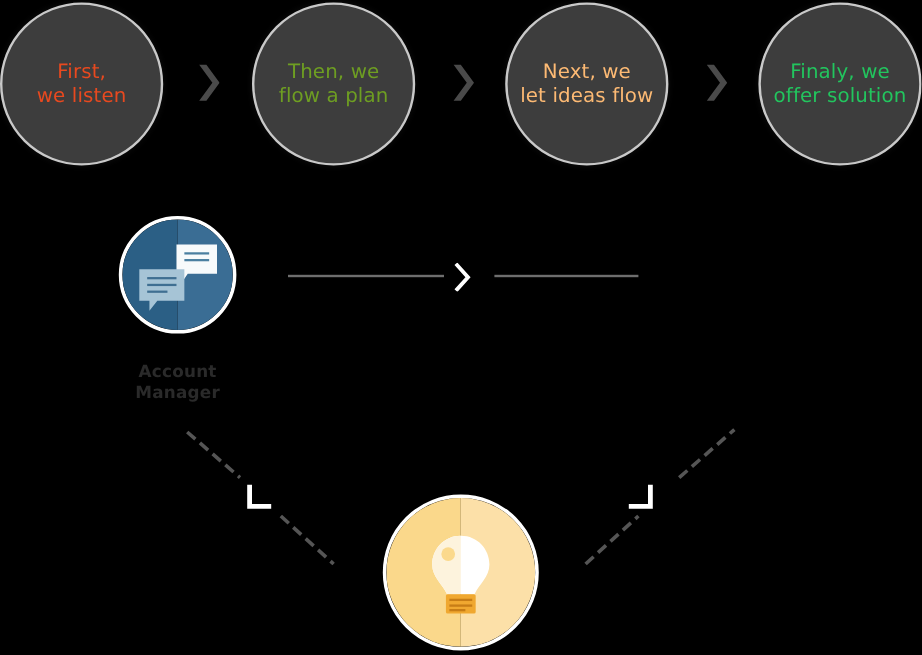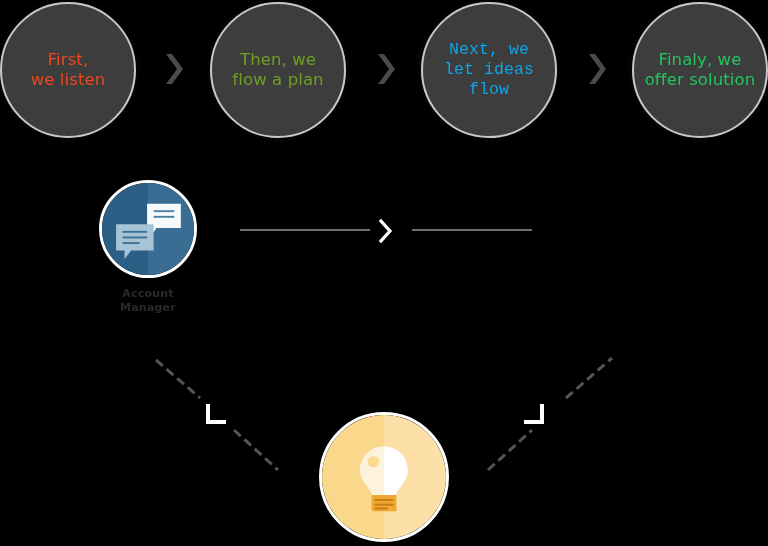--- a/index.html
+++ b/index.html
@@ -100,22 +100,22 @@
   .ms-left  { background: #584b46; }
   .ms-right { background: #5a4c45; }
 
   .avatar-icon {
     position: absolute;
     left: 0; top: 0;
     width: 100%; height: 100%;
   }
 
   .avatar-name {
-    margin-top: 9px;
-    font-size: 11px;
+    margin-top: 24px;
+    font-size: 14px;
     font-weight: bold;
     line-height: 1.25;
     color: #2a2a2a;
     white-space: pre-line;
     letter-spacing: 0.2px;
   }
 
   
   #connector-horizontal {
     position: absolute;
@@ -190,21 +190,21 @@
 flow a plan</span>
   </div>
 
   <div class="chevron-sep" id="chev-2">
     <svg width="20" height="36" viewBox="0 0 20 36" aria-hidden="true">
       <path d="M3 3 L14 18 L3 33 L9 33 L20 18 L9 3 Z" fill="#4a4a4a"></path>
     </svg>
   </div>
 
   <div class="step-circle" id="step-3" style="background: rgb(61, 61, 61); border-color: rgb(201, 201, 201);">
-    <span class="step-label" style="color:#0ea5e9;font-family:Liberation Mono, monospace;">Next, we
+    <span class="step-label" style="color:#fdba74;">Next, we
 let ideas flow</span>
   </div>
 
   <div class="chevron-sep" id="chev-3">
     <svg width="20" height="36" viewBox="0 0 20 36" aria-hidden="true">
       <path d="M3 3 L14 18 L3 33 L9 33 L20 18 L9 3 Z" fill="#4a4a4a"></path>
     </svg>
   </div>
 
   <div class="step-circle" id="step-4" style="background: rgb(61, 61, 61); border-color: rgb(201, 201, 201);">

